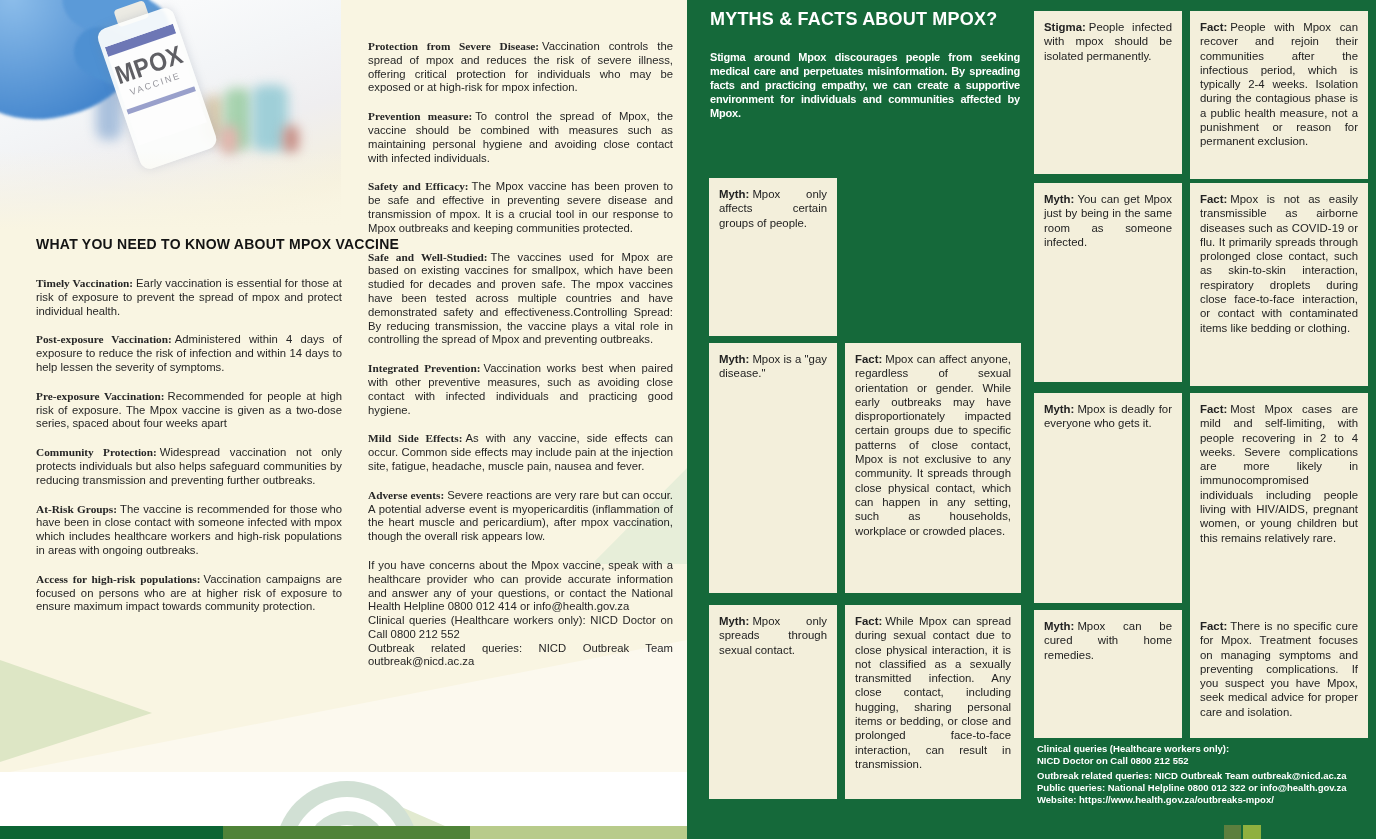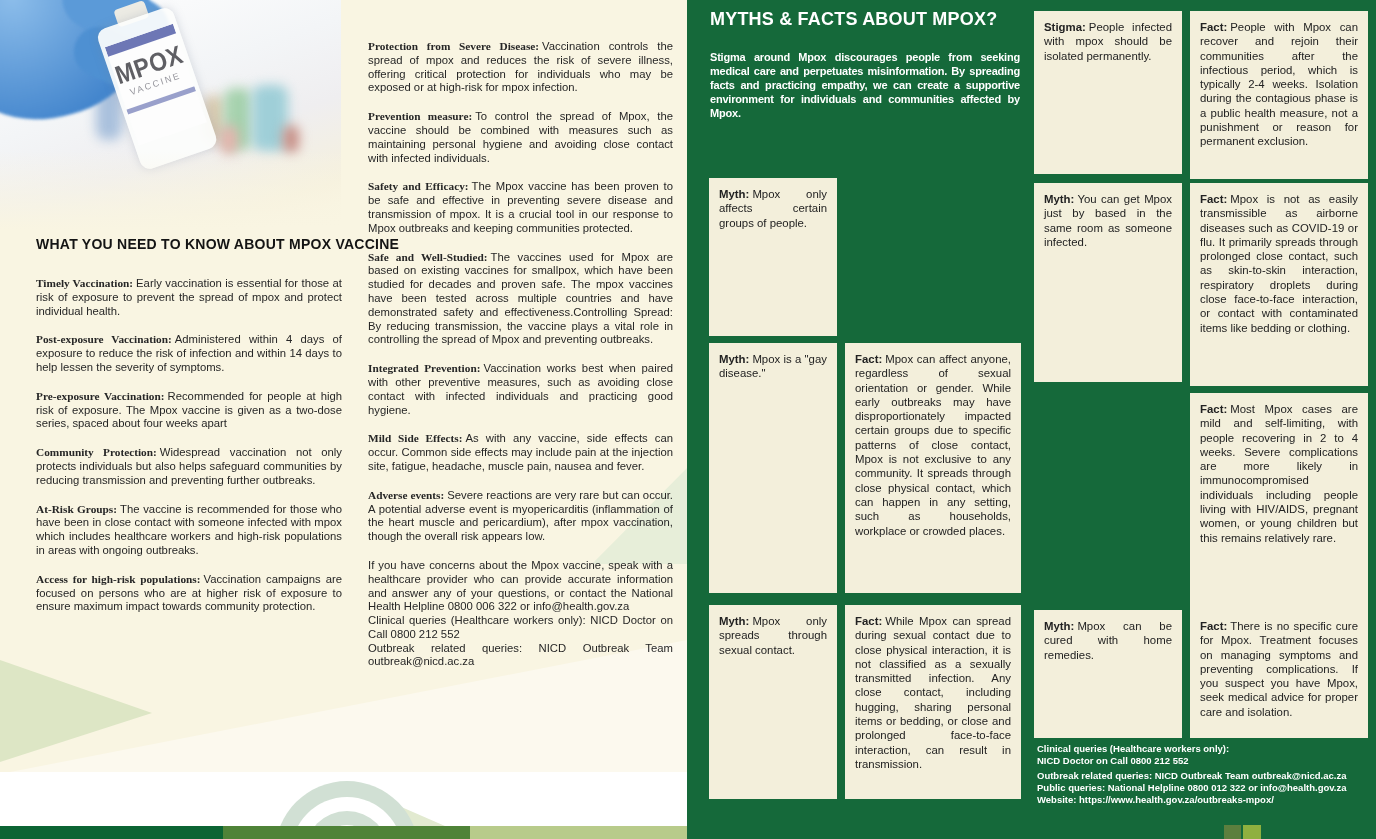--- a/index.html
+++ b/index.html
@@ -157,43 +157,44 @@
     </div>
 
     <div class="copy mid-copy">
       <p><b>Protection from Severe Disease:</b><span>Vaccination controls the spread of mpox and reduces the risk of severe illness, offering critical protection for individuals who may be exposed or at high-risk for mpox infection.</span></p>
       <p><b>Prevention measure:</b><span>To control the spread of Mpox, the vaccine should be combined with measures such as maintaining personal hygiene and avoiding close contact with infected individuals.</span></p>
       <p><b>Safety and Efficacy:</b><span>The Mpox vaccine has been proven to be safe and effective in preventing severe disease and transmission of mpox. It is a crucial tool in our response to Mpox outbreaks and keeping communities protected.</span></p>
       <p><b>Safe and Well-Studied:</b><span>The vaccines used for Mpox are based on existing vaccines for smallpox, which have been studied for decades and proven safe. The mpox vaccines have been tested across multiple countries and have demonstrated safety and effectiveness.Controlling Spread: By reducing transmission, the vaccine plays a vital role in controlling the spread of Mpox and preventing outbreaks.</span></p>
       <p><b>Integrated Prevention:</b><span>Vaccination works best when paired with other preventive measures, such as avoiding close contact with infected individuals and practicing good hygiene.</span></p>
       <p><b>Mild Side Effects:</b><span>As with any vaccine, side effects can occur. Common side effects may include pain at the injection site, fatigue, headache, muscle pain, nausea and fever.</span></p>
       <p><b>Adverse events:</b><span>Severe reactions are very rare but can occur. A potential adverse event is  myopericarditis (inflammation of the heart muscle and pericardium), after mpox vaccination, though the overall risk appears low.</span></p>
-      <p class="contact">If you have concerns about the Mpox vaccine, speak with a healthcare provider who can provide accurate information and answer any of your questions, or contact the National Health Helpline 0800 006 322 or info@health.gov.za</p>
+      <p class="contact">If you have concerns about the Mpox vaccine, speak with a healthcare provider who can provide accurate information and answer any of your questions, or contact the National Health Helpline 0800 012 414 or info@health.gov.za</p>
       <p class="contact">Clinical queries (Healthcare workers only): NICD Doctor on Call 0800 212 552</p>
       <p class="contact">Outbreak related queries: NICD Outbreak Team outbreak@nicd.ac.za</p>
     </div>
 
     <div class="bar bar-dark"></div>
     <div class="bar bar-mid"></div>
     <div class="bar bar-light"></div>
   </div>
 
   <div class="panel-green">
     <div class="panel-title">MYTHS &amp; FACTS ABOUT MPOX?</div>
     <div class="panel-intro">Stigma around Mpox discourages people from seeking medical care and perpetuates misinformation. By spreading facts and practicing empathy, we can create a supportive environment for individuals and communities affected by Mpox.</div>
 
     <div class="card" style="left:347px;top:11px;width:148px;height:163px;"><b>Stigma:</b><span>People infected with mpox should be isolated permanently.</span></div>
     <div class="card" style="left:503px;top:11px;width:178px;height:168px;"><b>Fact:</b><span>People with Mpox can recover and rejoin their communities after the infectious period, which is typically 2-4 weeks. Isolation during the contagious phase is a public health measure, not a punishment or reason for permanent exclusion.</span></div>
 
     <div class="card" style="left:22px;top:178px;width:128px;height:158px;"><b>Myth:</b><span>Mpox only affects certain groups of people.</span></div>
-    <div class="card" style="left:347px;top:183px;width:148px;height:199px;"><b>Myth:</b><span>You can get Mpox just by based in the same room as someone infected.</span></div>
+    <div class="card" style="left:347px;top:183px;width:148px;height:199px;"><b>Myth:</b><span>You can get Mpox just by being in the same room as someone infected.</span></div>
     <div class="card" style="left:503px;top:183px;width:178px;height:203px;"><b>Fact:</b><span>Mpox is not as easily transmissible as airborne diseases such as COVID-19 or flu. It primarily spreads through prolonged close contact, such as skin-to-skin interaction, respiratory droplets during close face-to-face interaction, or contact with contaminated items like bedding or clothing.</span></div>
 
     <div class="card" style="left:22px;top:343px;width:128px;height:250px;"><b>Myth:</b><span>Mpox is a "gay disease."</span></div>
     <div class="card" style="left:158px;top:343px;width:176px;height:250px;"><b>Fact:</b><span>Mpox can affect anyone, regardless of sexual orientation or gender. While early outbreaks may have disproportionately impacted certain groups due to specific patterns of close contact, Mpox is not exclusive to any community. It spreads through close physical contact, which can happen in any setting, such as households, workplace or crowded places.</span></div>
+    <div class="card" style="left:347px;top:393px;width:148px;height:210px;"><b>Myth:</b><span>Mpox is deadly for everyone who gets it.</span></div>
     <div class="card" style="left:503px;top:393px;width:178px;height:252px;"><b>Fact:</b><span>Most Mpox cases are mild and self-limiting, with people recovering in 2 to 4 weeks. Severe complications are more likely in immunocompromised individuals including people living with HIV/AIDS, pregnant women, or young children but this remains relatively rare.</span></div>
 
     <div class="card" style="left:158px;top:605px;width:176px;height:194px;"><b>Fact:</b><span>While Mpox can spread during sexual contact due to close physical interaction, it is not classified as a sexually transmitted infection. Any close contact, including hugging, sharing personal items or bedding, or close and prolonged face-to-face interaction, can result in transmission.</span></div>
     <div class="card" style="left:22px;top:605px;width:128px;height:194px;"><b>Myth:</b><span>Mpox only spreads through sexual contact.</span></div>
     <div class="card" style="left:347px;top:610px;width:148px;height:128px;"><b>Myth:</b><span>Mpox can be cured with home remedies.</span></div>
     <div class="card" style="left:503px;top:610px;width:178px;height:128px;"><b>Fact:</b><span>There is no specific cure for Mpox. Treatment focuses on managing symptoms and preventing complications. If you suspect you have Mpox, seek medical advice for proper care and isolation.</span></div>
 
     <div class="green-footer">
       <div>Clinical queries (Healthcare workers only):</div>
       <div>NICD Doctor on Call 0800 212 552</div>

